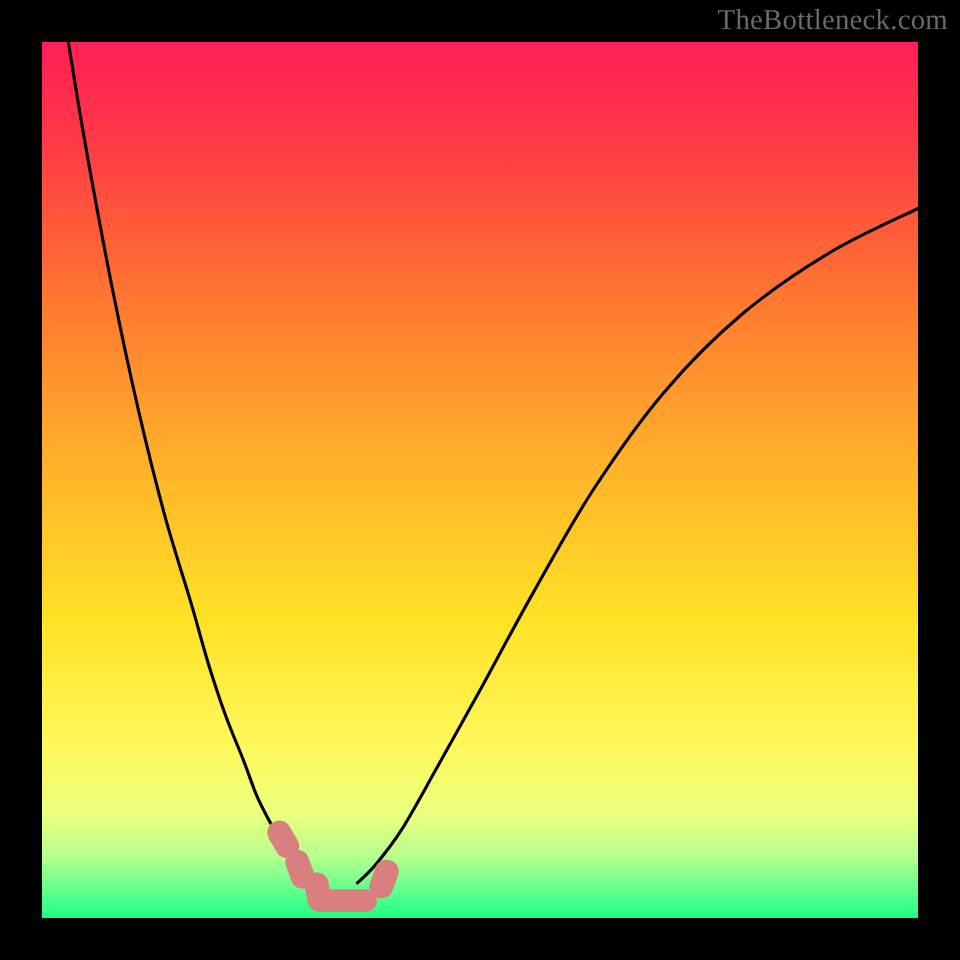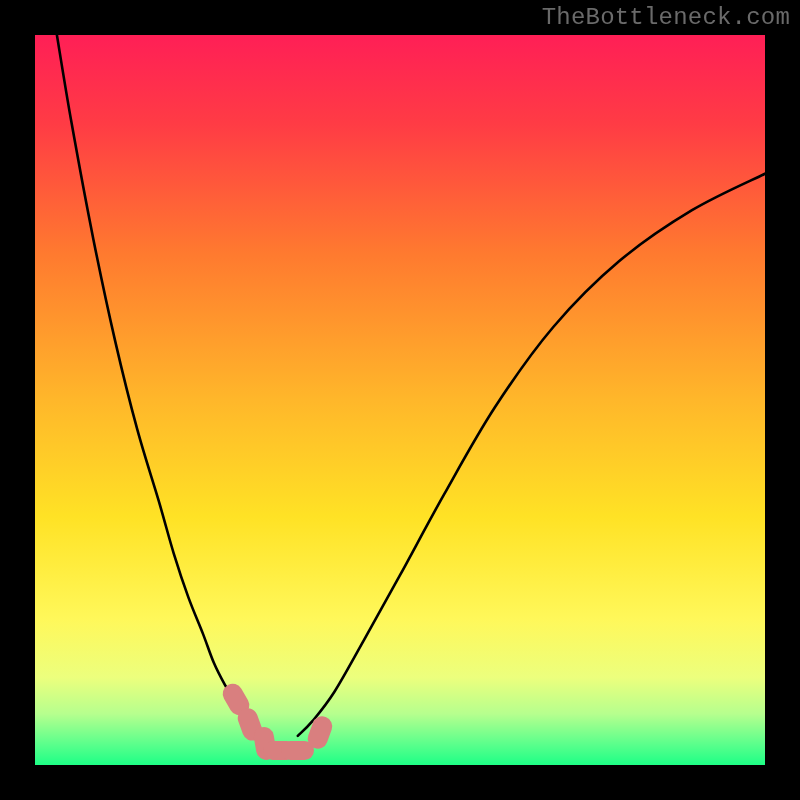--- a/index.html
+++ b/index.html
@@ -29,21 +29,21 @@
     position: absolute;
     left: 0; top: 0; right: 0; bottom: 0;
   }
   .watermark {
     position: absolute;
     top: 4px;
     right: 10px;
     color: #6a6a6a;
     font-size: 24px;
     font-weight: 500;
-    font-family: Liberation Mono, monospace;
+    font-family: Liberation Serif, serif;
     letter-spacing: 0.2px;
     text-align: right;
   }
   svg.curve {
     position: absolute;
     left: 0; top: 0;
     width: 730px; height: 730px;
   }
   .marker {
     position: absolute;

